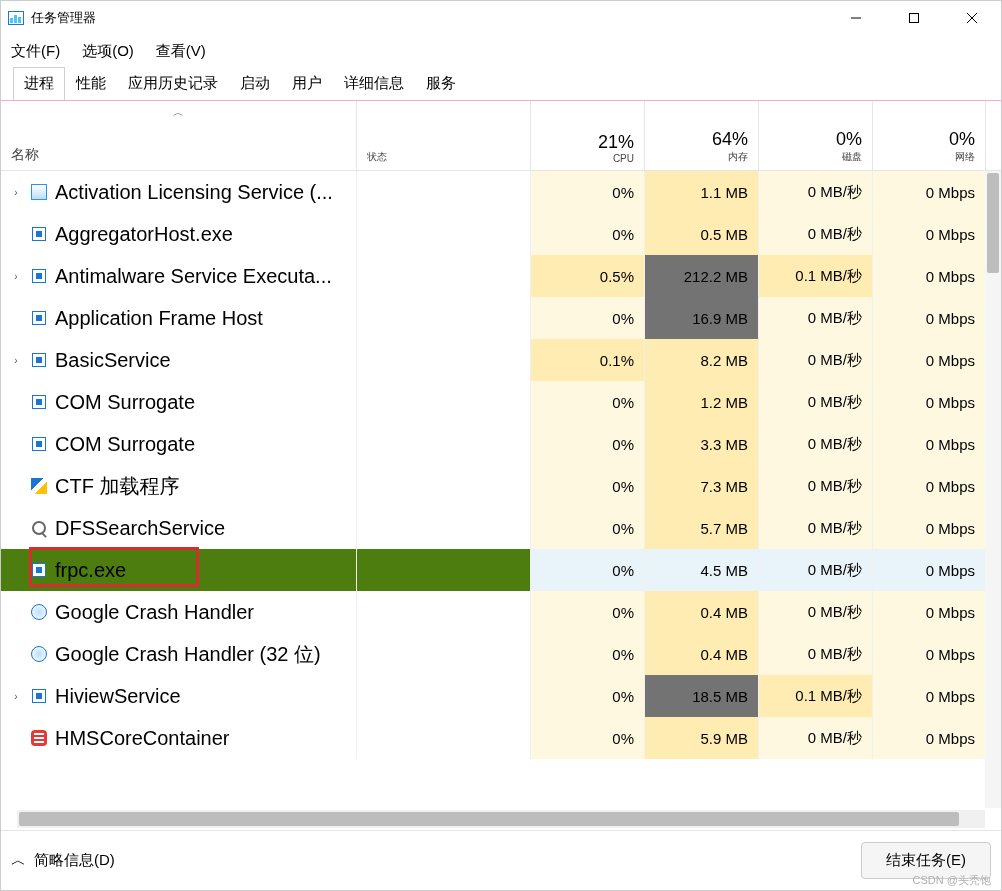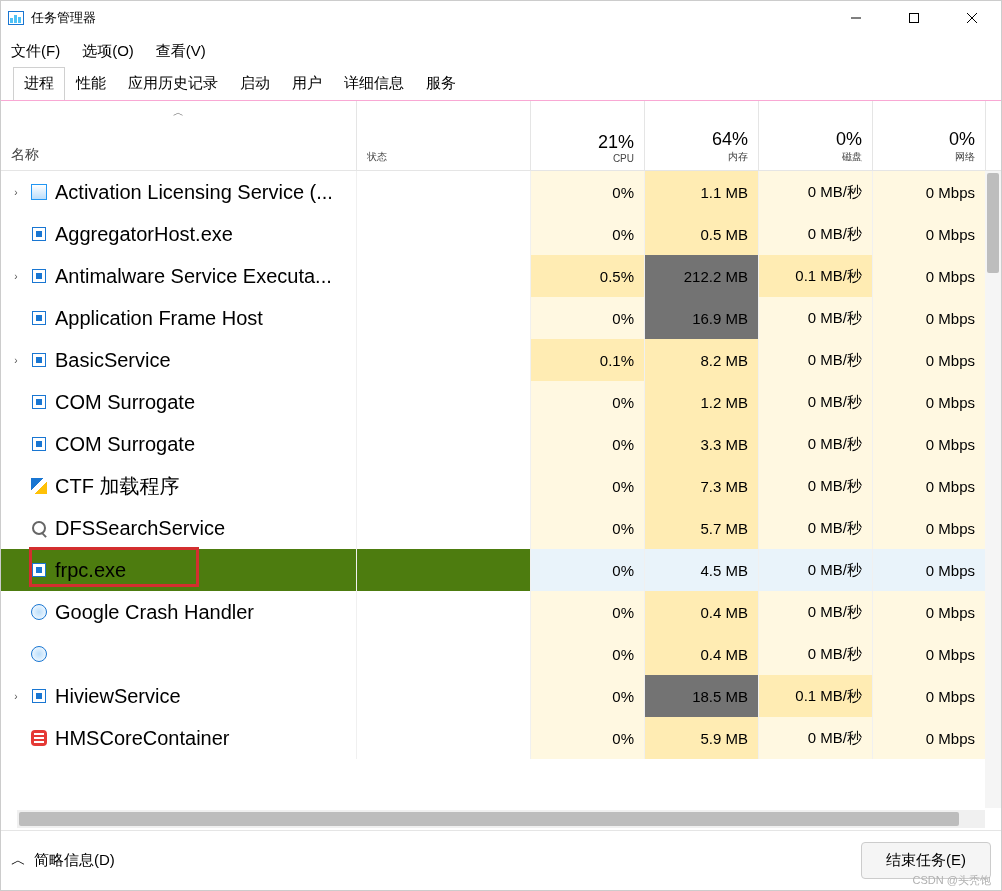--- a/index.html
+++ b/index.html
@@ -414,20 +414,21 @@
           <div class="cell cell-num cell-mem heat-mid">0.4 MB</div>
           <div class="cell cell-num cell-disk heat-low">0 MB/秒</div>
           <div class="cell cell-num cell-net heat-low">0 Mbps</div>
         </div>
         <div class="row">
           <div class="cell cell-name">
             <span class="expand"></span>
             <span class="icon">
               <span class="ico-globe"></span>
             </span>
+            <span class="proc-name">Google Crash Handler (32 位)</span>
           </div>
           <div class="cell cell-status"></div>
           <div class="cell cell-num cell-cpu heat-low">0%</div>
           <div class="cell cell-num cell-mem heat-mid">0.4 MB</div>
           <div class="cell cell-num cell-disk heat-low">0 MB/秒</div>
           <div class="cell cell-num cell-net heat-low">0 Mbps</div>
         </div>
         <div class="row">
           <div class="cell cell-name">
             <span class="expand">›</span>

